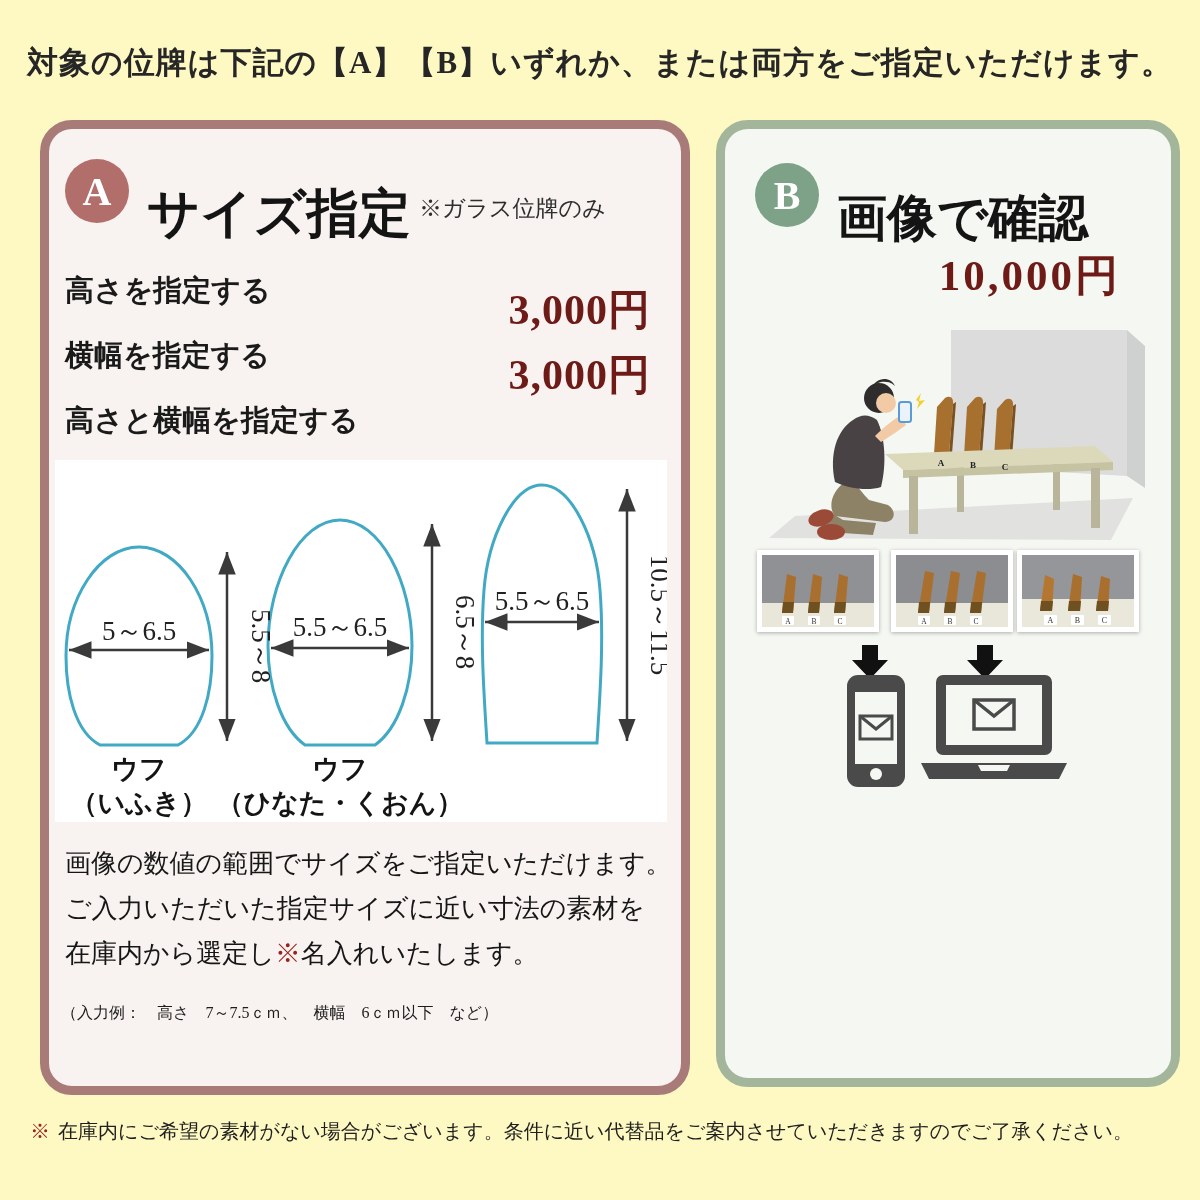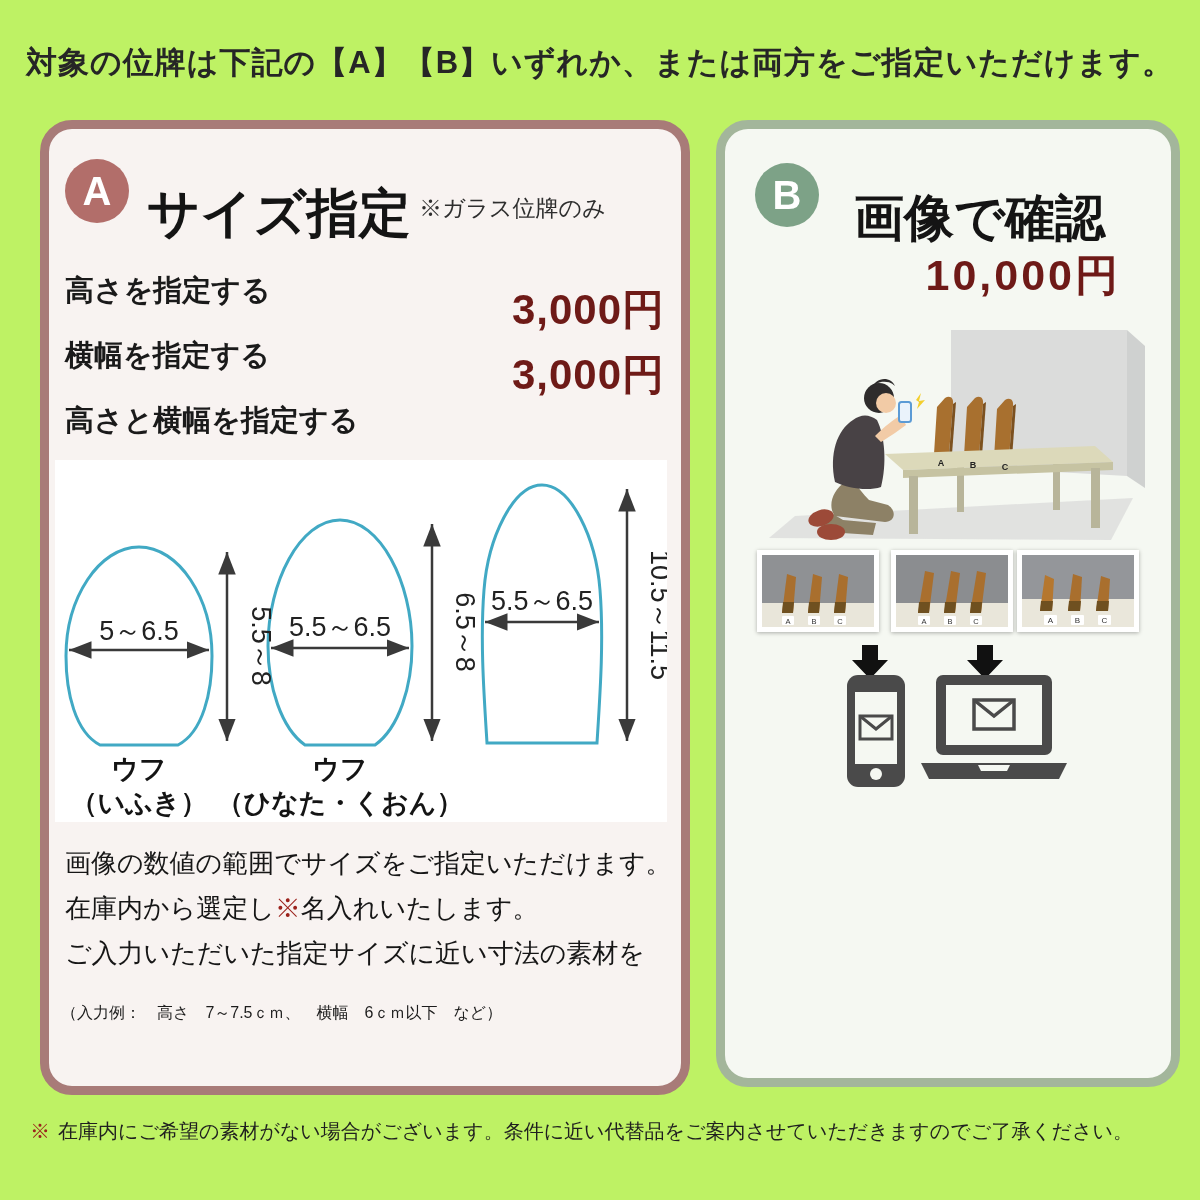--- a/index.html
+++ b/index.html
@@ -1,36 +1,36 @@
 <!DOCTYPE html>
 <html lang="ja"><head>
 <meta charset="utf-8">
 <style>
   html,body{margin:0;padding:0;background:#fff;}
-  .page{position:relative;width:1200px;height:1200px;background:#bef264;overflow:hidden;
-        font-family:Liberation Sans, sans-serif;color:#1e1e1e;}
+  .page{position:relative;width:1200px;height:1200px;background:#fef9c3;overflow:hidden;
+        font-family:Liberation Serif, serif;color:#1e1e1e;}
   .heading{position:absolute;top:42px;left:0;width:100%;text-align:center;
            font-size:31px;font-weight:600;color:#262626;letter-spacing:1px;}
 
   
   .panel{position:absolute;box-sizing:border-box;border-radius:32px;}
   .panel-a{left:40px;top:120px;width:650px;height:975px;background:#f8f3f1;border:9px solid #a87b78;}
   .panel-b{left:716px;top:120px;width:464px;height:967px;background:#f5f8f2;border:9px solid #a3b69b;}
 
   .badge{position:absolute;width:64px;height:64px;border-radius:50%;color:#fff;
          font-size:40px;font-weight:bold;display:flex;align-items:center;justify-content:center;}
   .badge-a{left:16px;top:30px;background:#b26e6a;}
   .badge-b{left:30px;top:34px;background:#7da287;}
   .panel-title{position:absolute;font-weight:bold;color:#141414;white-space:nowrap;margin-top:20px;}
   .title-a{left:98px;top:30px;font-size:52px;}
-  .title-b{left:129px;top:36px;font-size:50px;}
+  .title-b{left:112px;top:36px;font-size:50px;}
   .title-note{position:absolute;left:370px;top:64px;font-size:23px;color:#2e2e2e;white-space:nowrap;}
 
   
-  .price-row{position:absolute;left:16px;right:16px;height:52px;}
+  .price-row{position:absolute;left:16px;right:30px;height:52px;}
   .price-label{position:absolute;left:0;top:10px;font-size:29px;font-weight:bold;color:#1a1a1a;white-space:nowrap;}
   .price-value{position:absolute;right:0;top:0;font-size:42px;font-weight:bold;color:#6e1a17;letter-spacing:1px;white-space:nowrap;margin-top:21px;}
 
   
   .diagram-box{position:absolute;left:6px;top:331px;width:612px;height:362px;background:#ffffff;}
   .shape-name{position:absolute;top:292px;transform:translateX(-50%);text-align:center;
               font-size:27px;font-weight:bold;line-height:34px;white-space:nowrap;color:#141414;}
 
   
   .body-text{position:absolute;font-size:26px;line-height:45px;color:#161616;white-space:nowrap;}
@@ -112,22 +112,22 @@
         <div>（いふき）</div>
       </div>
       <div class="shape-name" style="left:285px">
         <div>ウフ</div>
         <div>（ひなた・くおん）</div>
       </div>
     </div>
 
     <div class="body-text body-a">
       <div>画像の数値の範囲でサイズをご指定いただけます。</div>
+      <div>ご入力いただいた指定サイズに近い寸法の素材を</div>
       <div><span>在庫内から選定し</span><span class="red-mark">※</span><span>名入れいたします。</span></div>
-      <div>ご入力いただいた指定サイズに近い寸法の素材を</div>
     </div>
     <div class="example-line">（入力例：　高さ　7～7.5ｃｍ、　横幅　6ｃｍ以下　など）</div>
   </div>
 
   <div class="panel panel-b">
     <div class="badge badge-b">B</div>
     <div class="panel-title title-b">画像で確認</div>
     <div class="price-b">10,000円</div>
 
     <div class="illustration">

